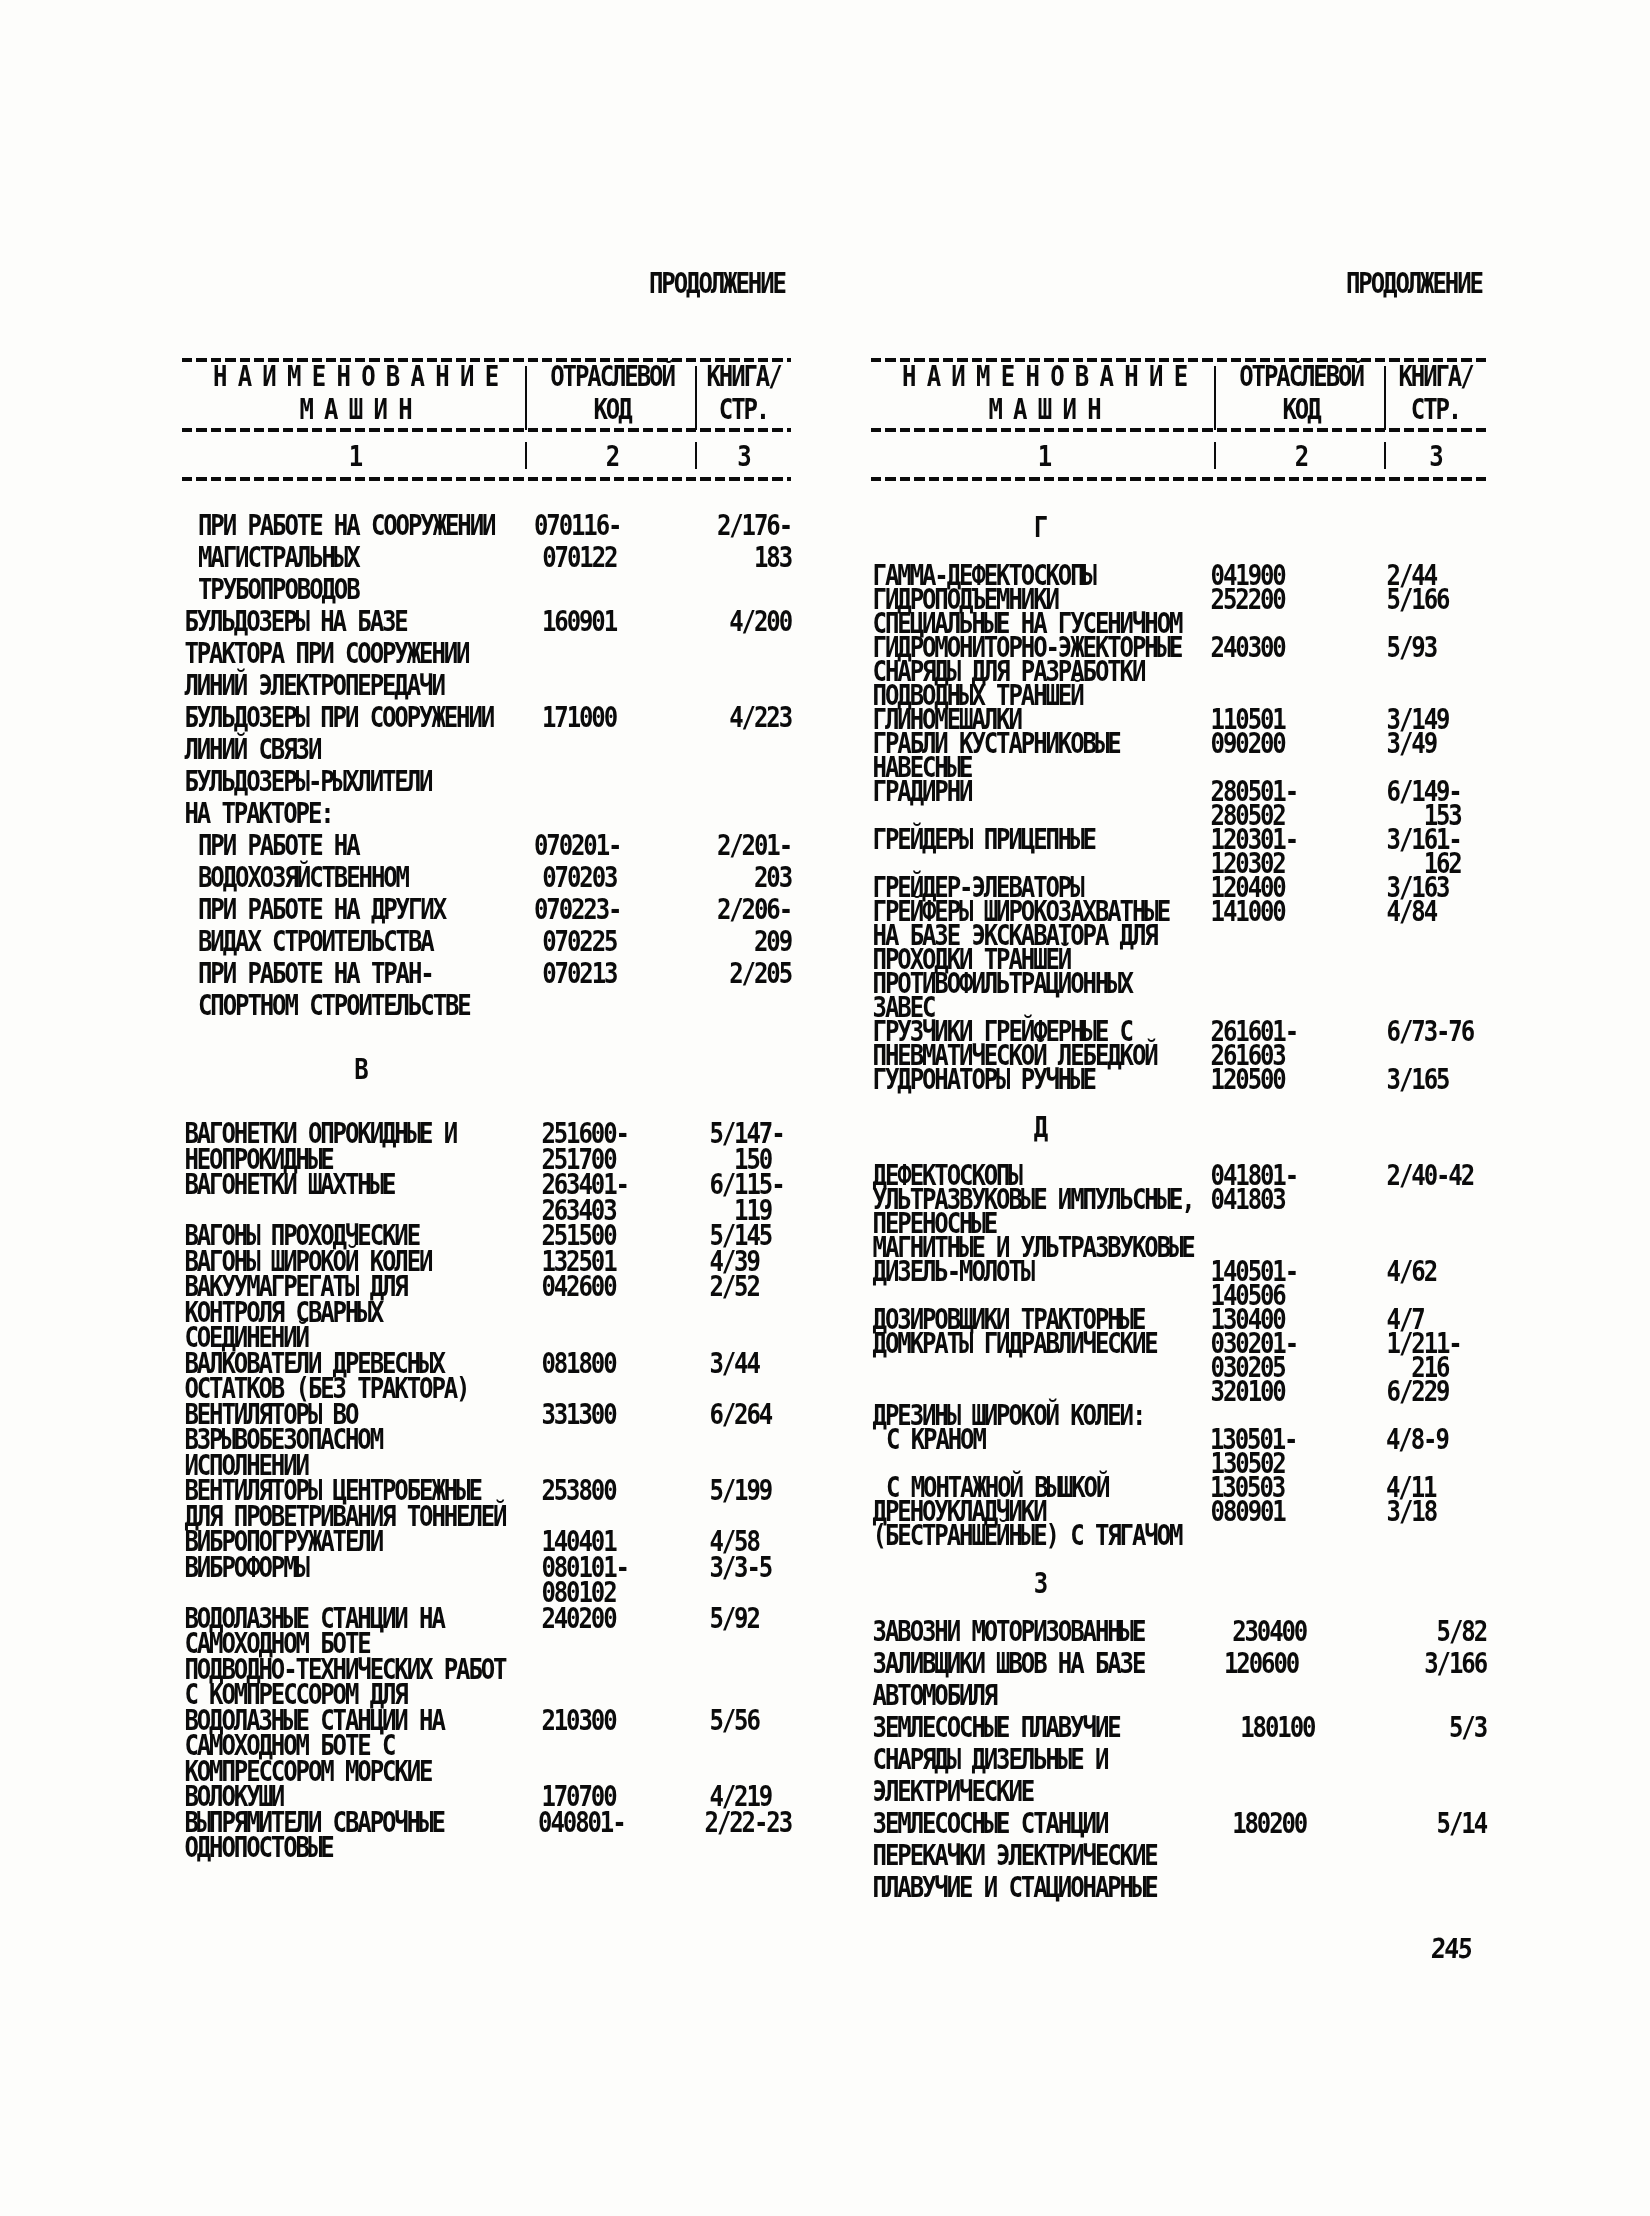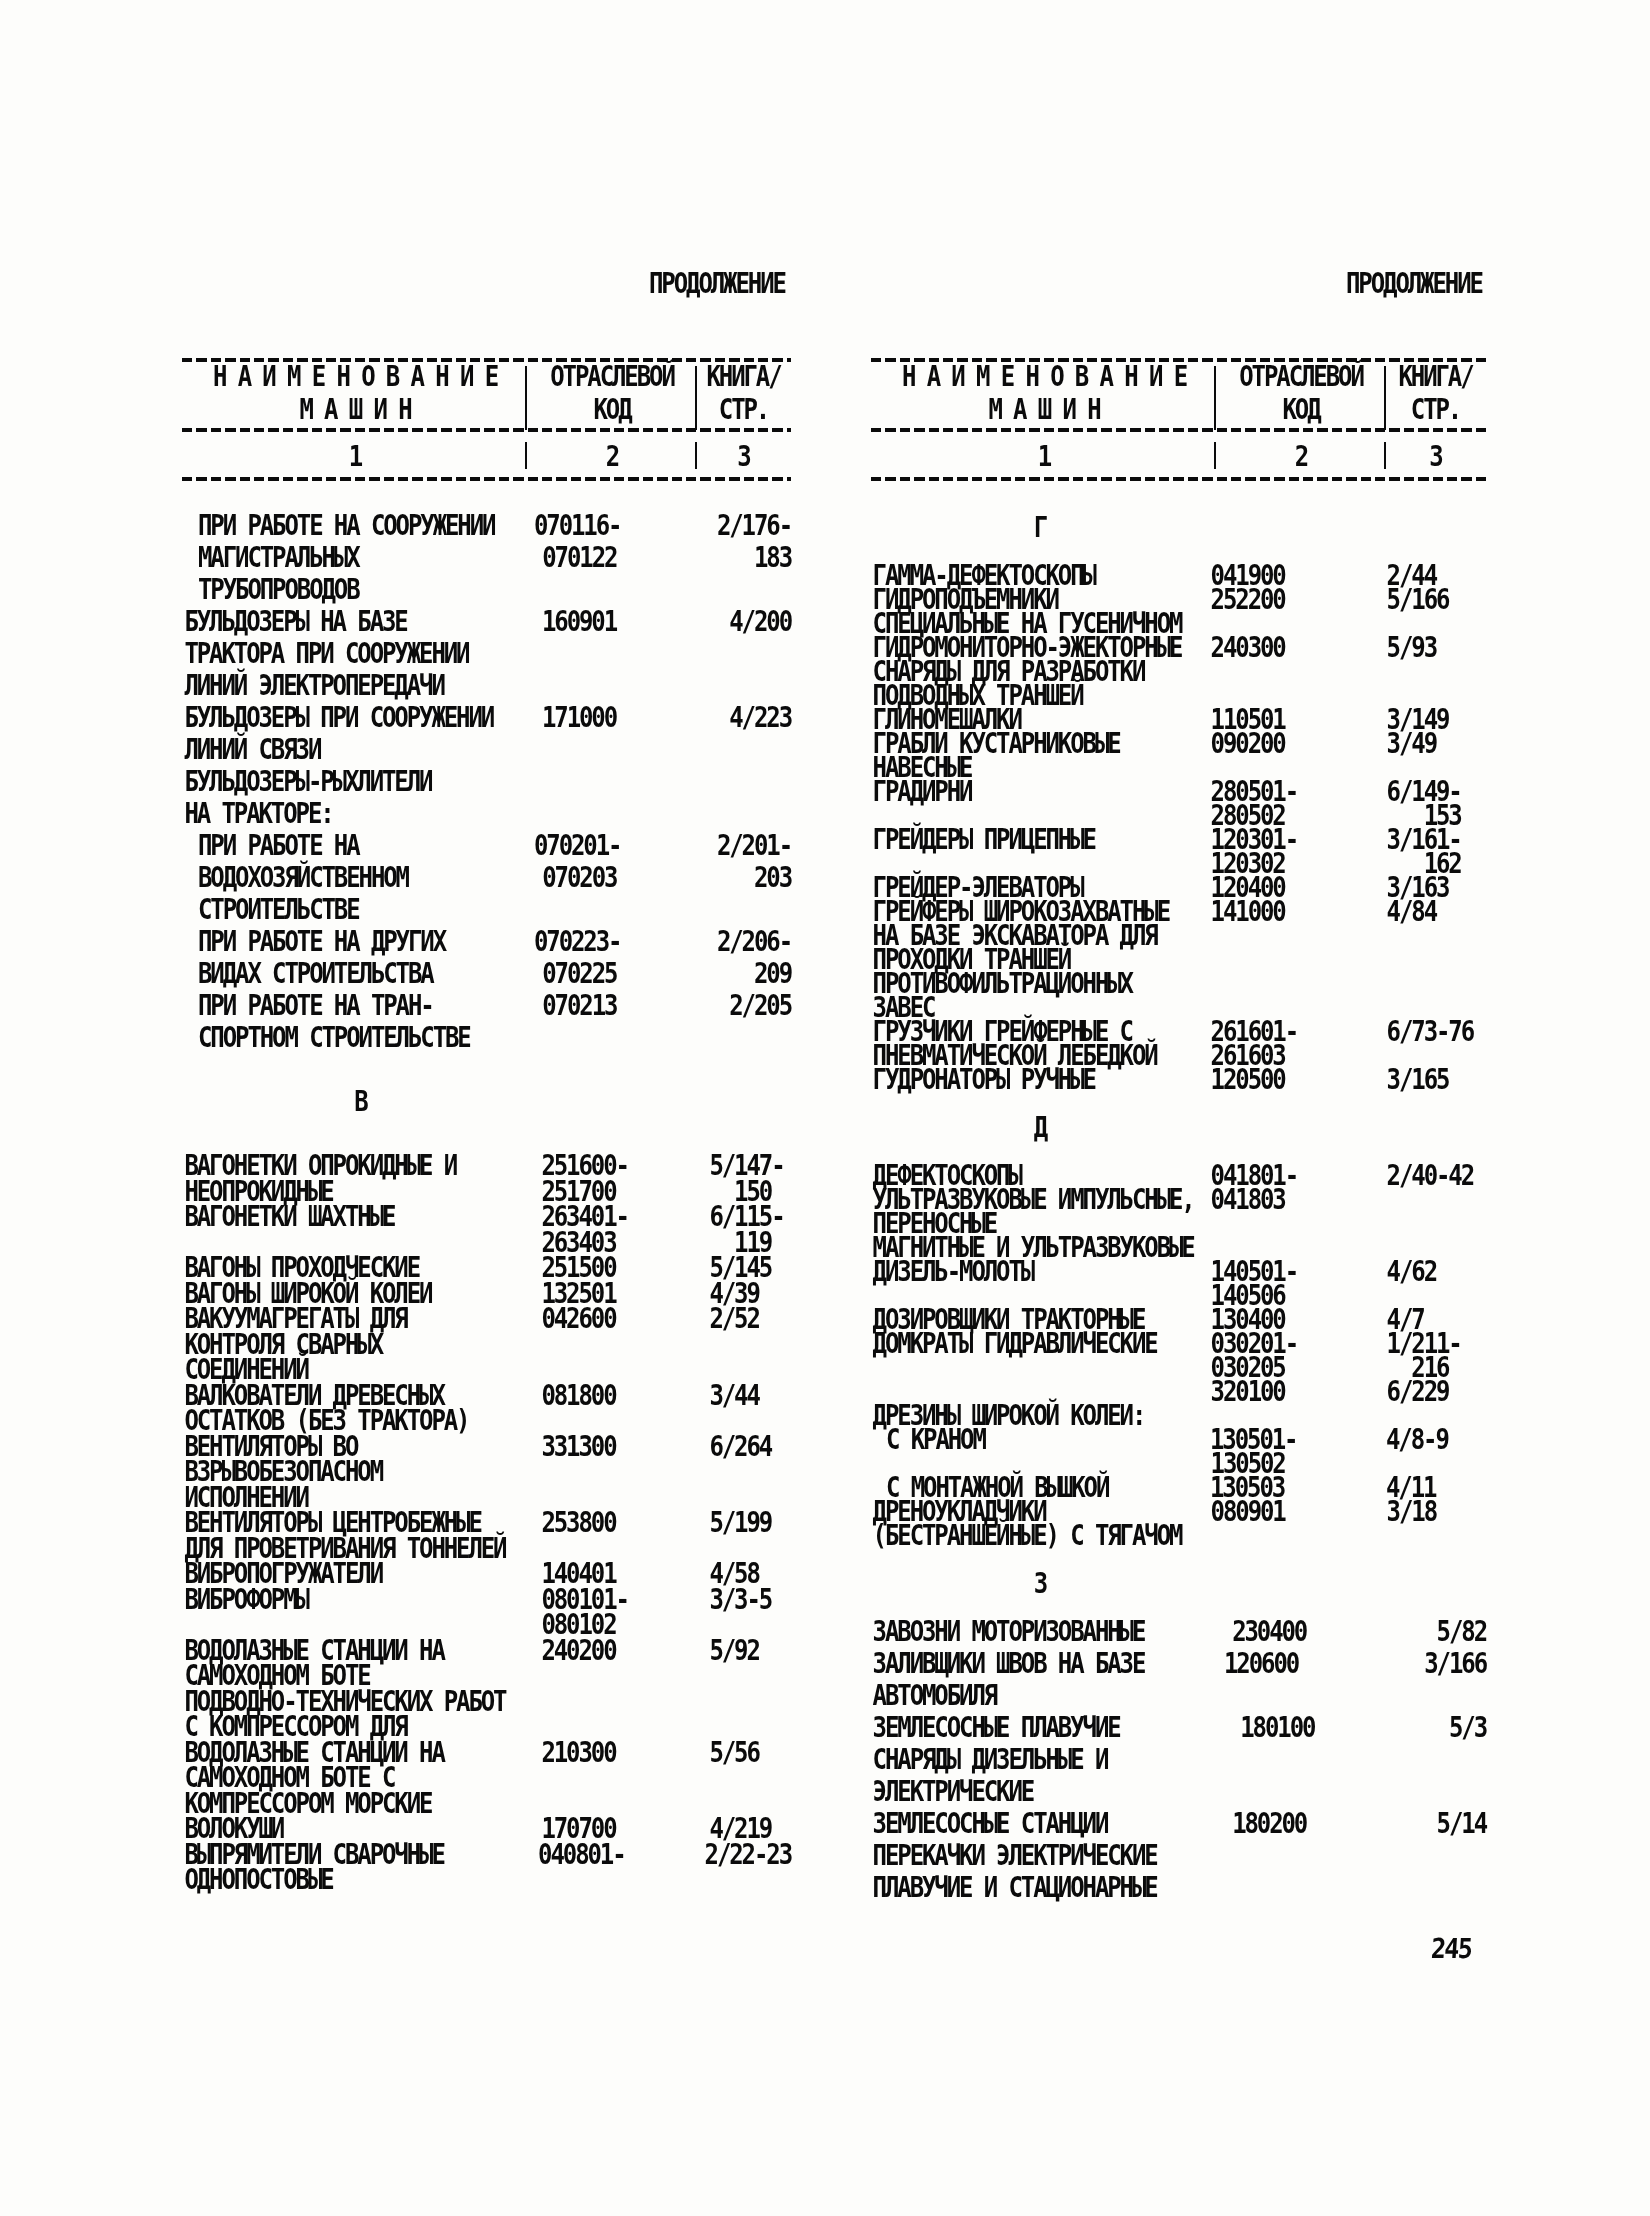--- a/index.html
+++ b/index.html
@@ -143,25 +143,20 @@
           <span class="c1 sub txtline">ПРИ РАБОТЕ НА</span>
           <span class="c2 txtline">070201-</span>
           <span class="c3 txtline">2/201-</span>
         </div>
         <div class="row">
           <span class="c1 sub txtline">ВОДОХОЗЯЙСТВЕННОМ</span>
           <span class="c2 txtline">070203</span>
           <span class="c3 txtline">  203</span>
         </div>
         <div class="row">
-          <span class="c1 sub txtline">СТРОИТЕЛЬСТВЕ</span>
-          <span class="c2 txtline"></span>
-          <span class="c3 txtline"></span>
-        </div>
-        <div class="row">
           <span class="c1 sub txtline">ПРИ РАБОТЕ НА ДРУГИХ</span>
           <span class="c2 txtline">070223-</span>
           <span class="c3 txtline">2/206-</span>
         </div>
         <div class="row">
           <span class="c1 sub txtline">ВИДАХ СТРОИТЕЛЬСТВА</span>
           <span class="c2 txtline">070225</span>
           <span class="c3 txtline">  209</span>
         </div>
         <div class="row">

